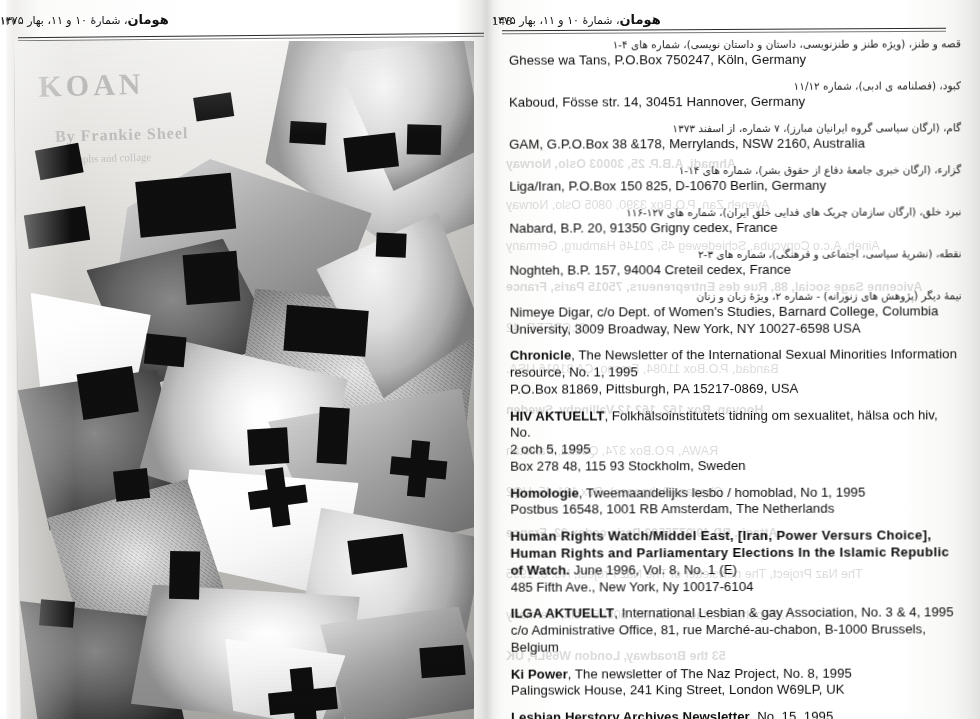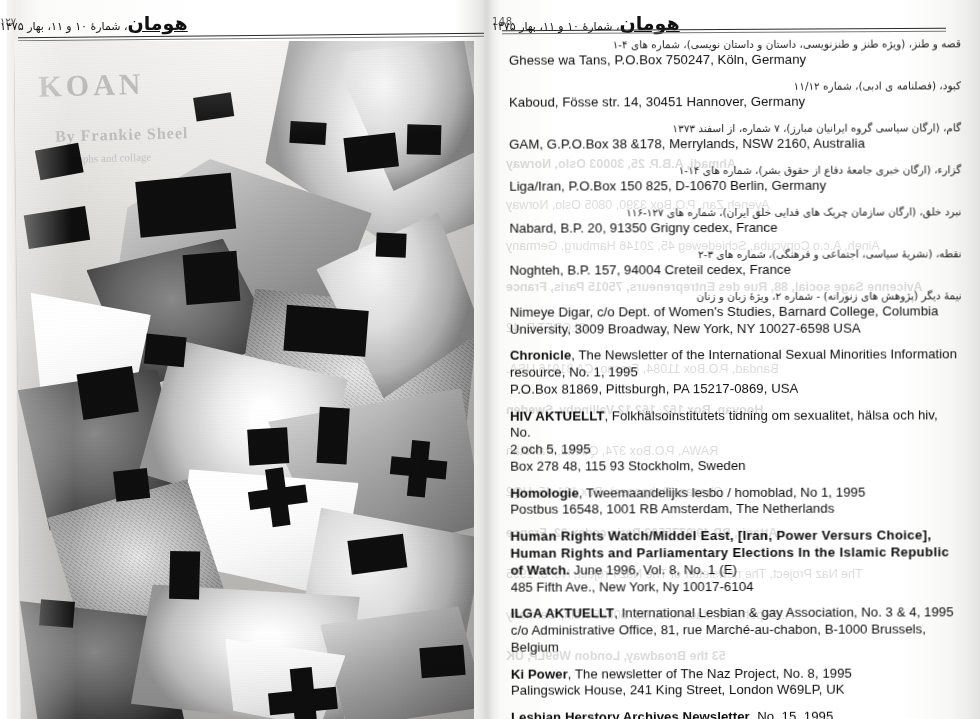--- a/index.html
+++ b/index.html
@@ -36,21 +36,21 @@
     position:absolute;top:9px;
     font-family:"DejaVu Sans", sans-serif;
     font-size:10px;color:#555;letter-spacing:.5px;
   }
   .runhead .title{
     position:absolute;top:5px;
     font-family:"DejaVu Sans", sans-serif;
     font-size:11px;color:#111;
     direction:rtl;white-space:nowrap;
   }
-  .runhead .title b{font-size:19px;font-weight:bold;text-decoration:underline;}
+  .runhead .title b{font-size:13px;font-weight:bold;}
   .rule{
     position:absolute;height:0;
     border-top:1.6px solid #2a2a2a;
   }
   .rule.thin{border-top:0.7px solid #777;}
   .lh-rule{left:18px;right:8px;top:28px;transform:rotate(-0.55deg);}
   .lh-rule2{left:18px;right:8px;top:31px;transform:rotate(-0.55deg);}
   .rh-rule{left:10px;right:34px;top:22px;transform:rotate(-0.35deg);}
   .rh-rule2{left:10px;right:34px;top:25px;transform:rotate(-0.35deg);}
 

